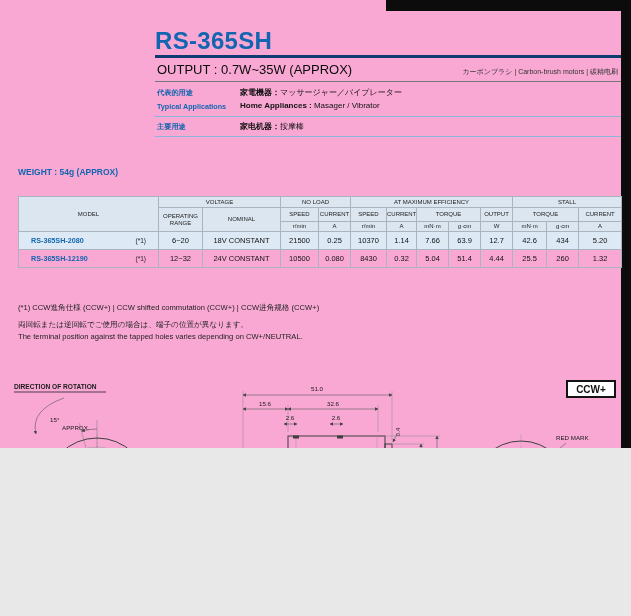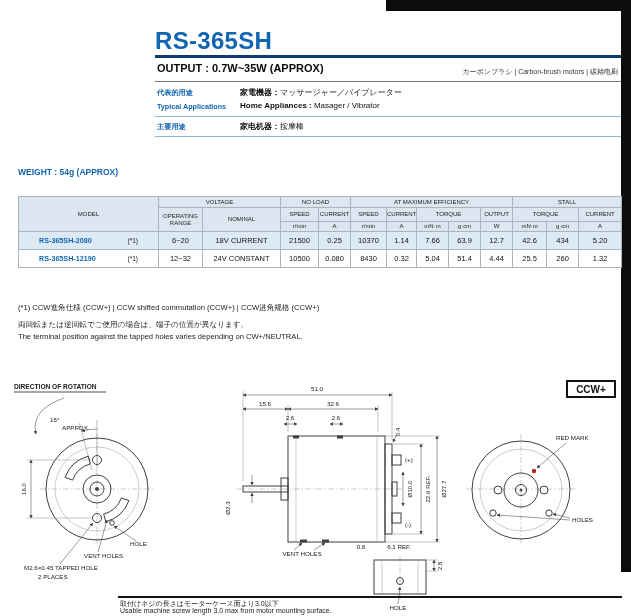--- a/index.html
+++ b/index.html
@@ -1,25 +1,25 @@
 <!DOCTYPE html>
 <html><head>
 <meta charset="utf-8">
 <style>
   *{margin:0;padding:0;box-sizing:border-box}
   html,body{background:#e8e8e8}
   body{width:631px;height:616px;font-family:"Liberation Sans","DejaVu Sans",sans-serif}
-  .page{position:relative;width:631px;height:616px;background:#ffffff;overflow:hidden;color:#1a1a1a}
+  .page{position:relative;width:631px;height:448px;background:#f9a8d4;overflow:hidden;color:#1a1a1a}
 
   .scan-top{position:absolute;left:386px;top:0;width:245px;height:11px;background:#0c0c0c}
   .scan-right{position:absolute;left:621px;top:0;width:10px;height:572px;background:#0c0c0c}
 
   .page-title{position:absolute;left:155px;top:27px;font-size:24px;font-weight:bold;color:#1265b0;letter-spacing:.3px}
   .title-rule{position:absolute;left:155px;top:55px;width:466px;height:3px;background:#0d3b72}
-  .output-spec{position:absolute;left:157px;top:62px;font-size:11px;font-weight:bold;color:#0a0a0a}
+  .output-spec{position:absolute;left:157px;top:62px;font-size:13px;font-weight:normal;color:#0a0a0a}
   .brush-note{position:absolute;left:320px;top:67px;width:298px;text-align:right;font-size:7px;color:#333}
   .rule-dark{position:absolute;left:155px;top:81px;width:466px;height:1px;background:#777}
   .rule-blue1{position:absolute;left:155px;top:116px;width:466px;height:1px;background:#8ab6da}
   .rule-blue2{position:absolute;left:155px;top:136px;width:466px;height:1px;background:#8ab6da}
 
   .app-label{position:absolute;left:157px;font-size:7.2px;font-weight:bold;color:#1265b0}
   .app-value{position:absolute;left:240px;font-size:8px;color:#111;white-space:nowrap}
   .app-value .cat{font-weight:bold}
   .al1{top:88px}.al2{top:102px}.al3{top:122px}
   .av1{top:87px}.av2{top:101px}.av3{top:121px}
@@ -27,21 +27,21 @@
   .weight-note{position:absolute;left:18px;top:167px;font-size:8.5px;font-weight:bold;color:#1265b0}
 
   table.spec{position:absolute;left:18px;top:196px;width:603px;border-collapse:collapse;table-layout:fixed;border:1px solid #78838e}
   .spec th,.spec td{border:1px solid #a9b4bf;text-align:center;vertical-align:middle;padding:0;overflow:hidden}
   .spec thead th{background:#dce6f0;font-weight:normal;font-size:6px;line-height:1.15;color:#222}
   .spec .rh1 th{height:11px}
   .spec .rh2 th{height:14px}
   .spec .rh3 th{height:10px;font-size:6px}
   .spec tbody td{height:18px;font-size:7.5px;color:#111}
   .spec tbody tr.hl{background:#ddeaf6}
-  .model-flex{display:flex;justify-content:space-between;align-items:center;padding:0 20px}
+  .model-flex{display:flex;justify-content:space-between;align-items:center;padding:0 12px}
   .model-name{color:#1265b0;font-weight:bold;font-size:7.2px}
   .model-note{font-size:6.5px;color:#222}
 
   .note-line{position:absolute;left:18px;font-size:7.6px;color:#222;white-space:nowrap}
   .n1{top:303px}.n2{top:320px}.n3{top:332px}.n4{top:344px}
 
   .ccw-badge{position:absolute;left:566px;top:380px;width:50px;height:18px;border:2px solid #131313;background:#fff;display:flex;align-items:center;justify-content:center;font-size:10px;font-weight:bold;color:#111}
 
   .drawing{position:absolute;left:0;top:376px}
   .drawing text{font-family:"Liberation Sans","DejaVu Sans",sans-serif;font-size:6.2px;fill:#1a1a1a}
@@ -137,21 +137,21 @@
     </thead>
     <tbody>
       <tr class="hl">
         <td>
             <div class="model-flex">
               <span class="model-name">RS-365SH-2080</span>
               <span class="model-note">(*1)</span>
             </div>
           </td>
         <td>6~20</td>
-        <td>18V CURRENT</td>
+        <td>18V CONSTANT</td>
         <td>21500</td>
         <td>0.25</td>
         <td>10370</td>
         <td>1.14</td>
         <td>7.66</td>
         <td>63.9</td>
         <td>12.7</td>
         <td>42.6</td>
         <td>434</td>
         <td>5.20</td>

